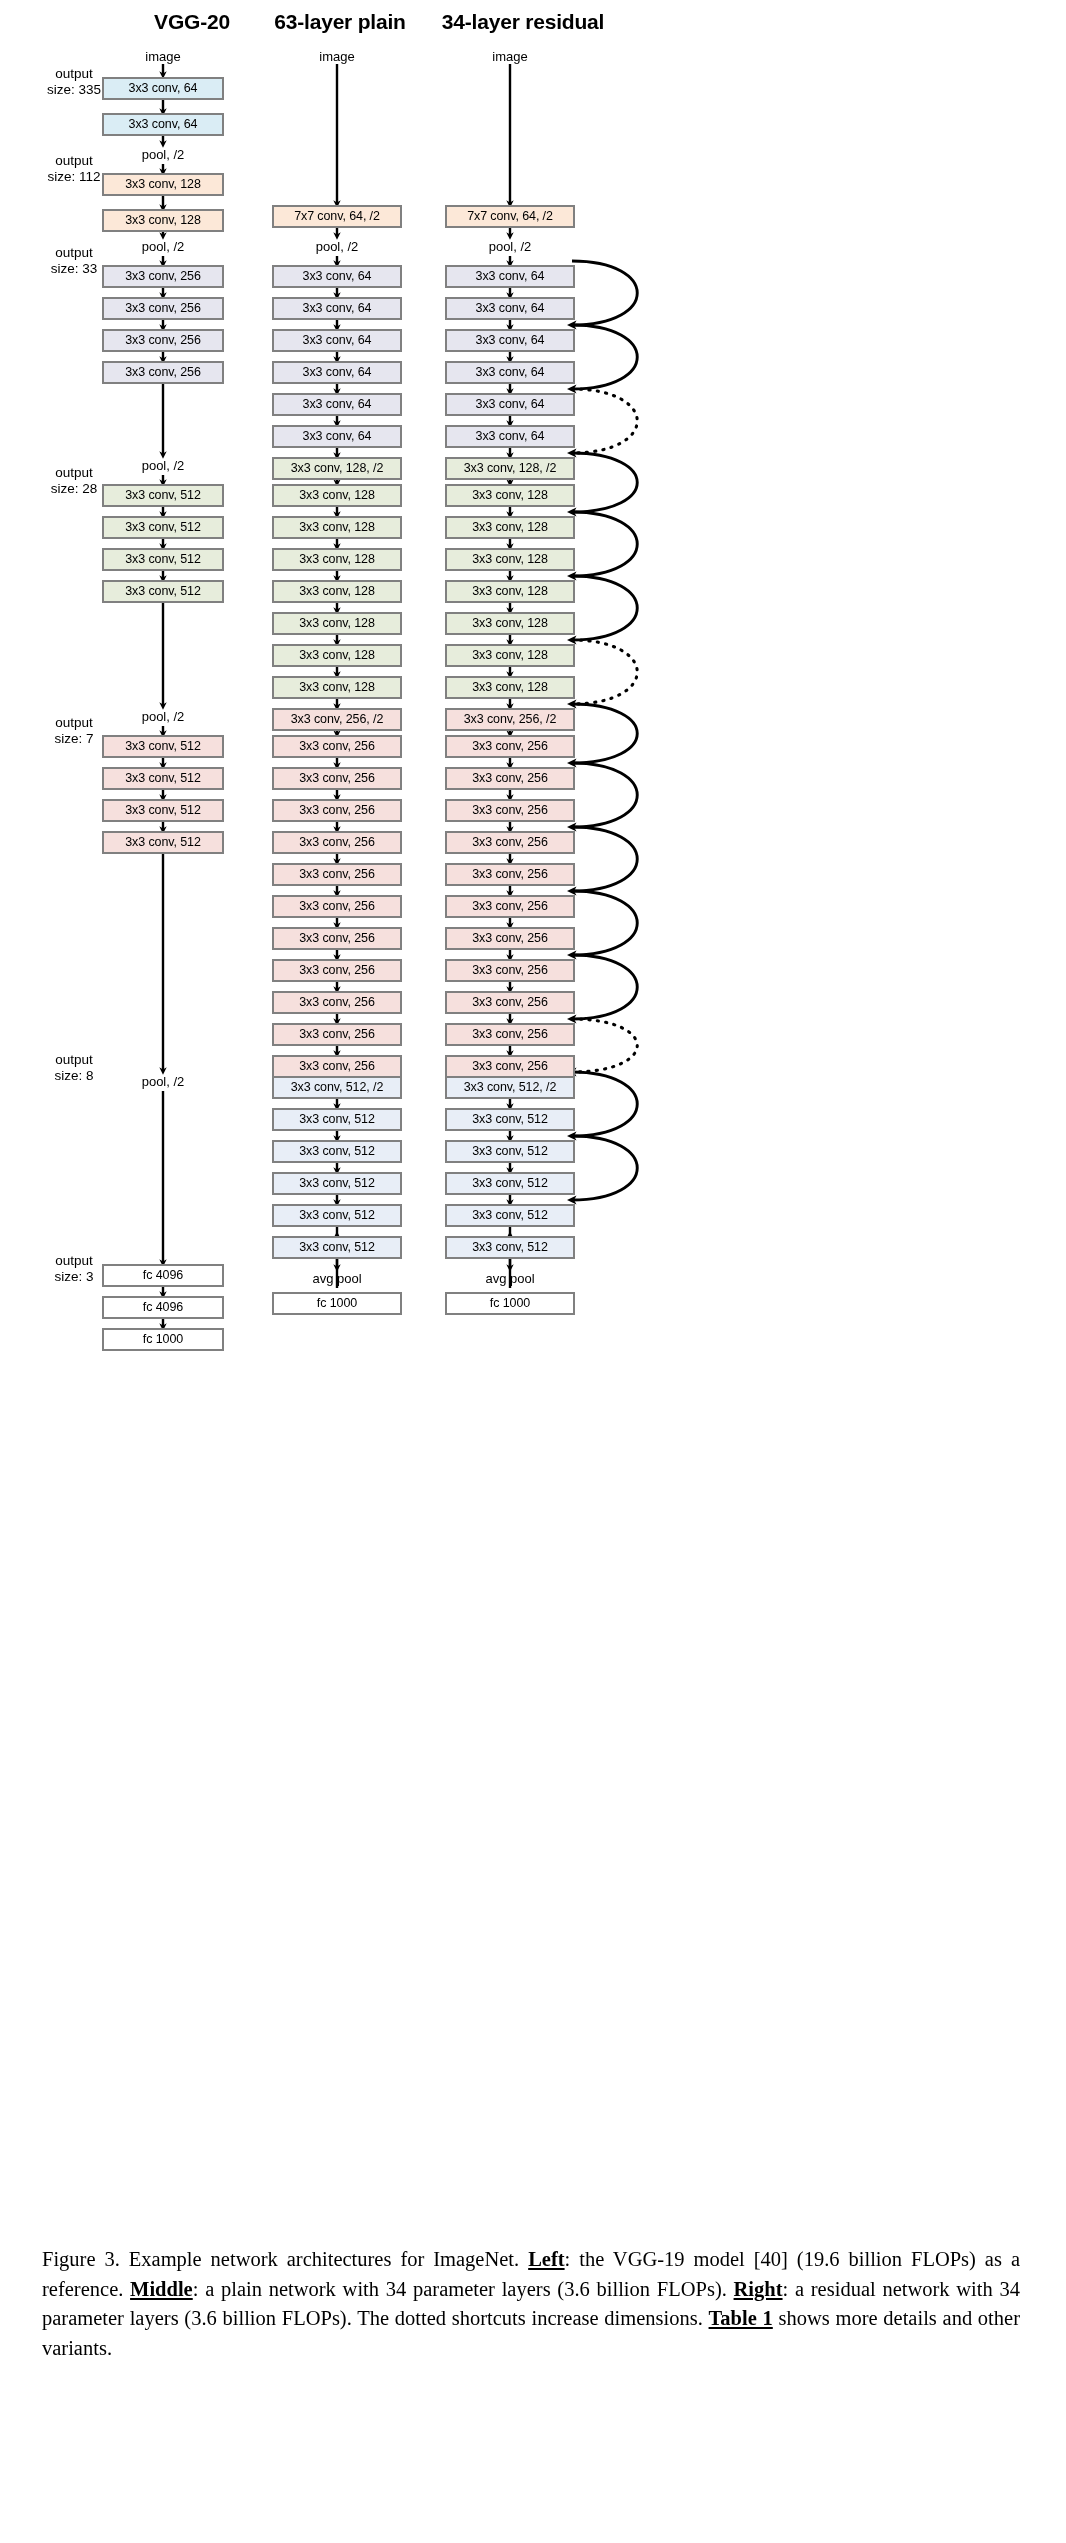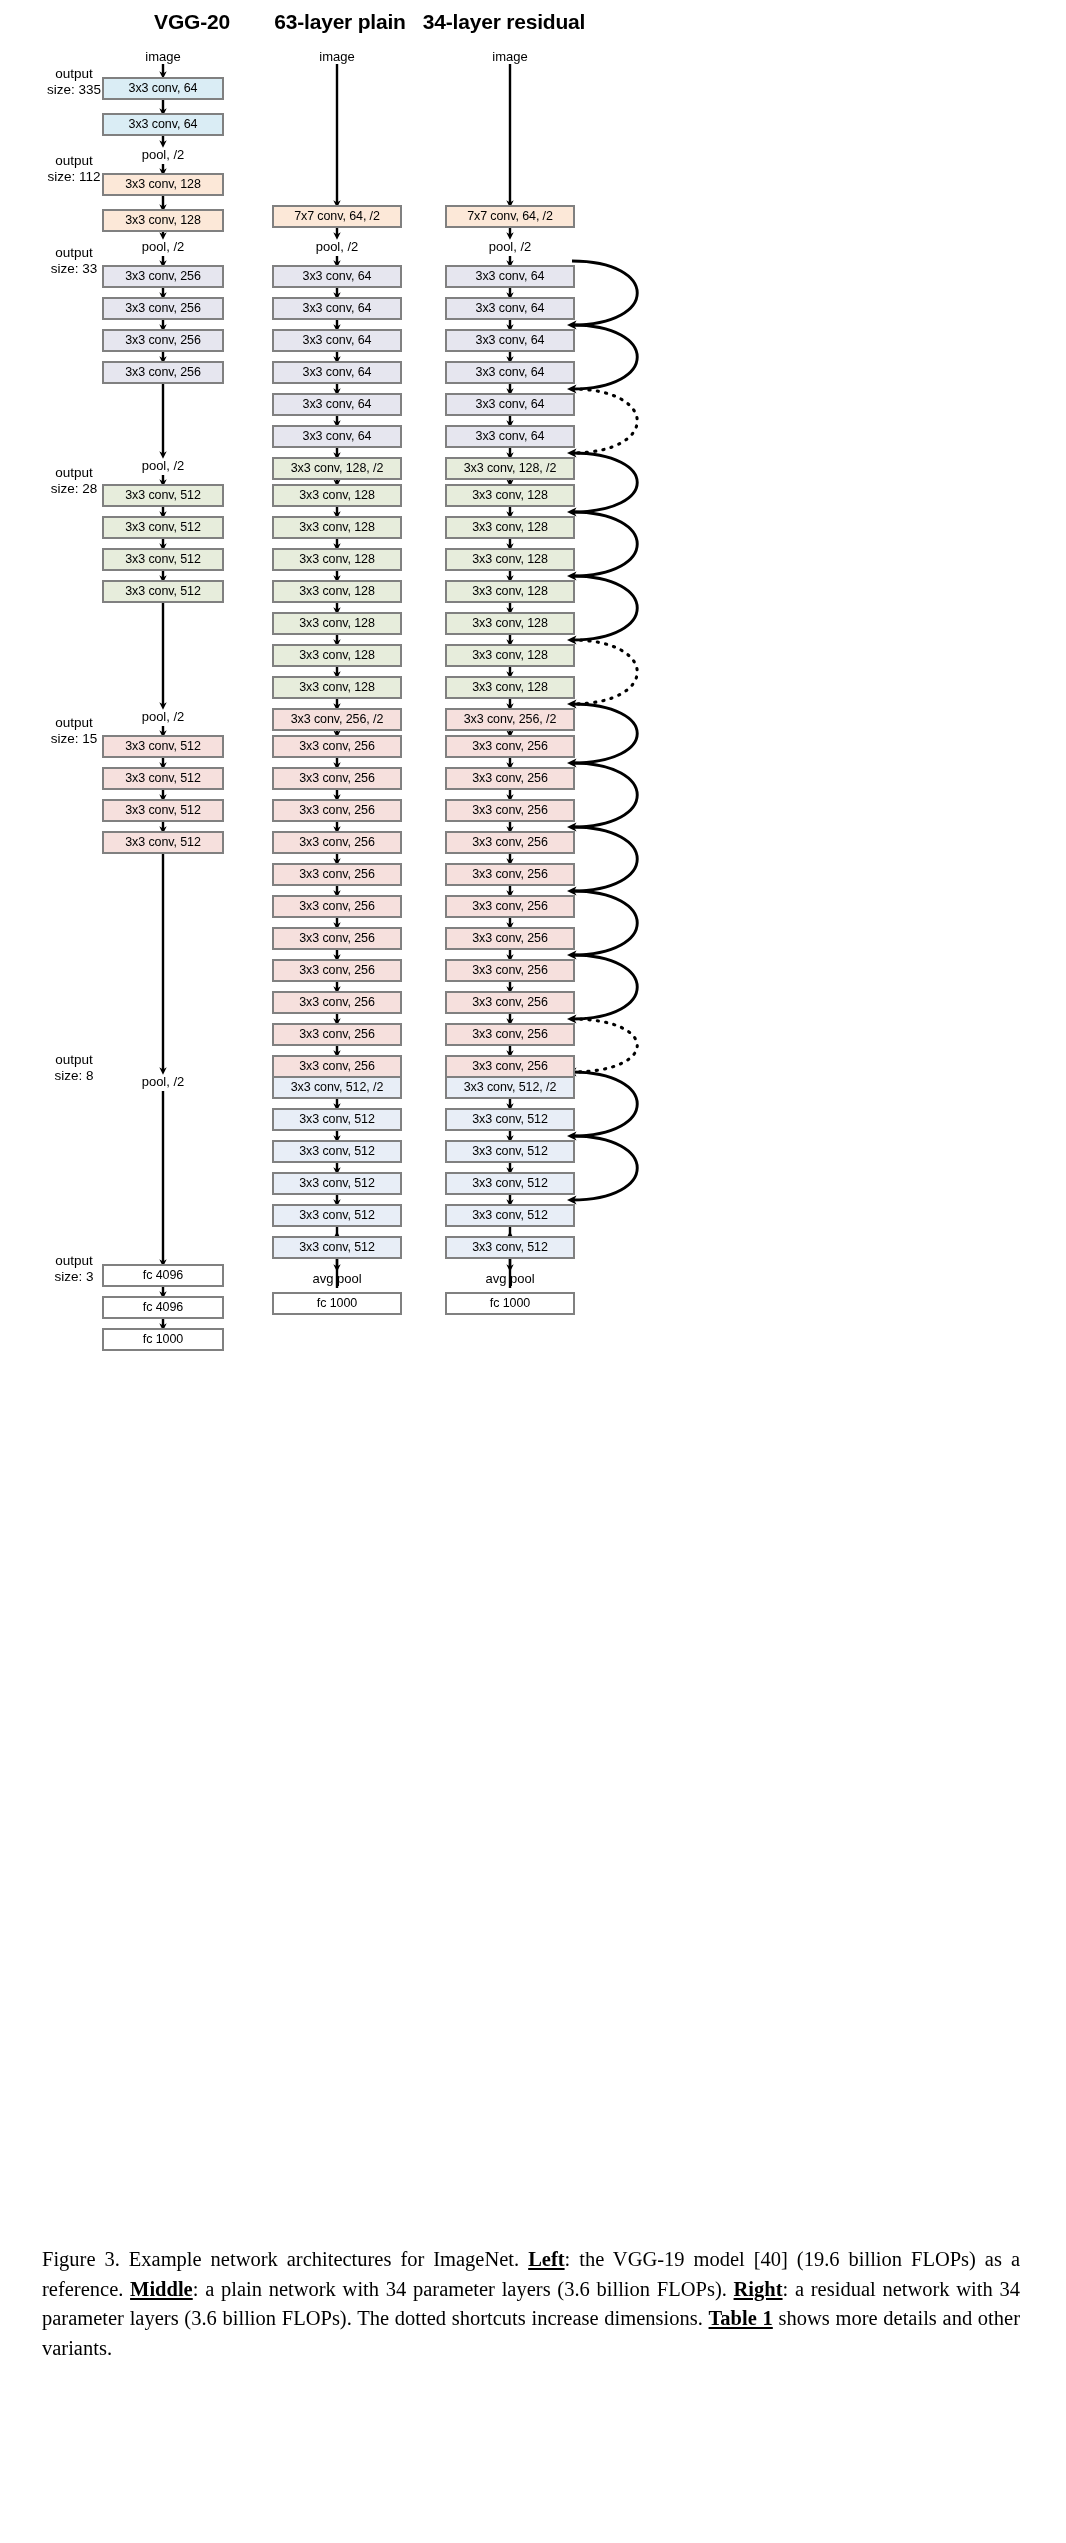--- a/index.html
+++ b/index.html
@@ -51,41 +51,41 @@
     font-size:20.5px; line-height:29.5px;
     text-align:justify; color:#000;
   }
   .caption b{font-weight:700;text-decoration:underline;}
 </style>
 </head>
 <body>
 
 <div class="col-title" style="left:92px;top:10px;width:200px;">VGG-20</div>
 <div class="col-title" style="left:240px;top:10px;width:200px;">63-layer plain</div>
-<div class="col-title" style="left:404px;top:10px;width:200px;">34-layer residual</div>
+<div class="col-title" style="left:423px;top:10px;width:200px;">34-layer residual</div>
 
 <div class="outlabel" style="left:28px;top:66px;">
   <div>output</div>
   <div>size: 335</div>
 </div>
 <div class="outlabel" style="left:28px;top:153px;">
   <div>output</div>
   <div>size: 112</div>
 </div>
 <div class="outlabel" style="left:28px;top:245px;">
   <div>output</div>
   <div>size: 33</div>
 </div>
 <div class="outlabel" style="left:28px;top:465px;">
   <div>output</div>
   <div>size: 28</div>
 </div>
 <div class="outlabel" style="left:28px;top:715px;">
   <div>output</div>
-  <div>size: 15</div>
+  <div>size: 7</div>
 </div>
 <div class="outlabel" style="left:28px;top:1052px;">
   <div>output</div>
   <div>size: 8</div>
 </div>
 <div class="outlabel" style="left:28px;top:1253px;">
   <div>output</div>
   <div>size: 3</div>
 </div>
 

